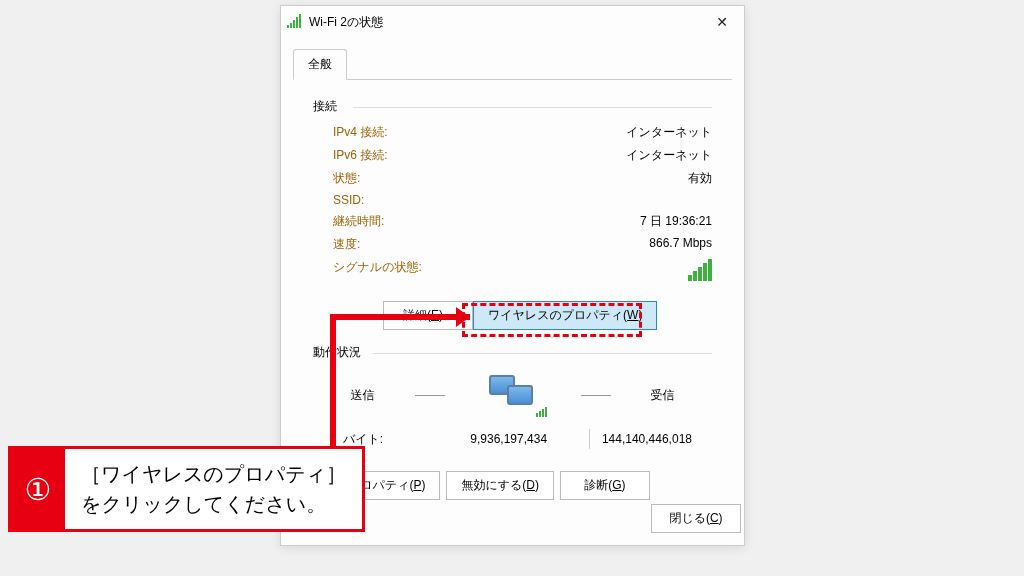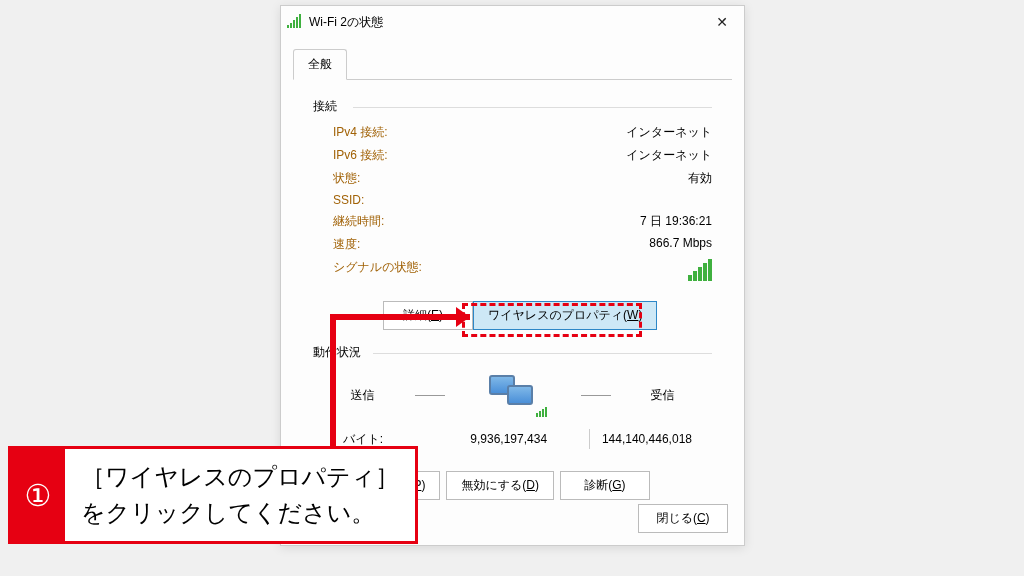--- a/index.html
+++ b/index.html
@@ -181,21 +181,21 @@
     }
     .bytes-recv { flex: 1; text-align: center; }
     .bottom-buttons {
       display: flex;
       gap: 6px;
       padding: 16px 0 0 20px;
     }
     .footer {
       position: absolute;
       bottom: 12px;
-      right: 16px;
+      right: 3px;
     }
     
     .red-highlight-box {
       position: absolute;
       border: 3px dashed #e60012;
       pointer-events: none;
       left: 462px;
       top: 303px;
       width: 180px;
       height: 34px;
@@ -239,21 +239,21 @@
       width: 54px;
       background: #e60012;
       color: #fff;
       font-size: 30px;
       display: flex;
       align-items: center;
       justify-content: center;
     }
     .callout-text {
       padding: 10px 16px;
-      font-size: 24px;
+      font-size: 20px;
       line-height: 1.5;
       color: #000;
     }
   </style>
 </head>
 <body>
 
 <div class="dialog">
   <div class="titlebar">
     <span class="wifi-icon-title">

